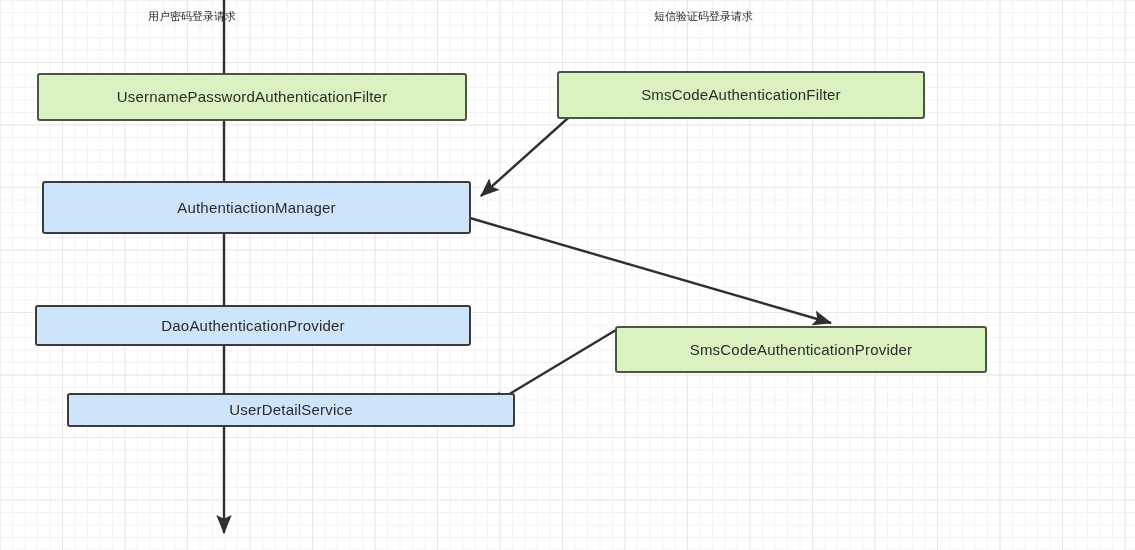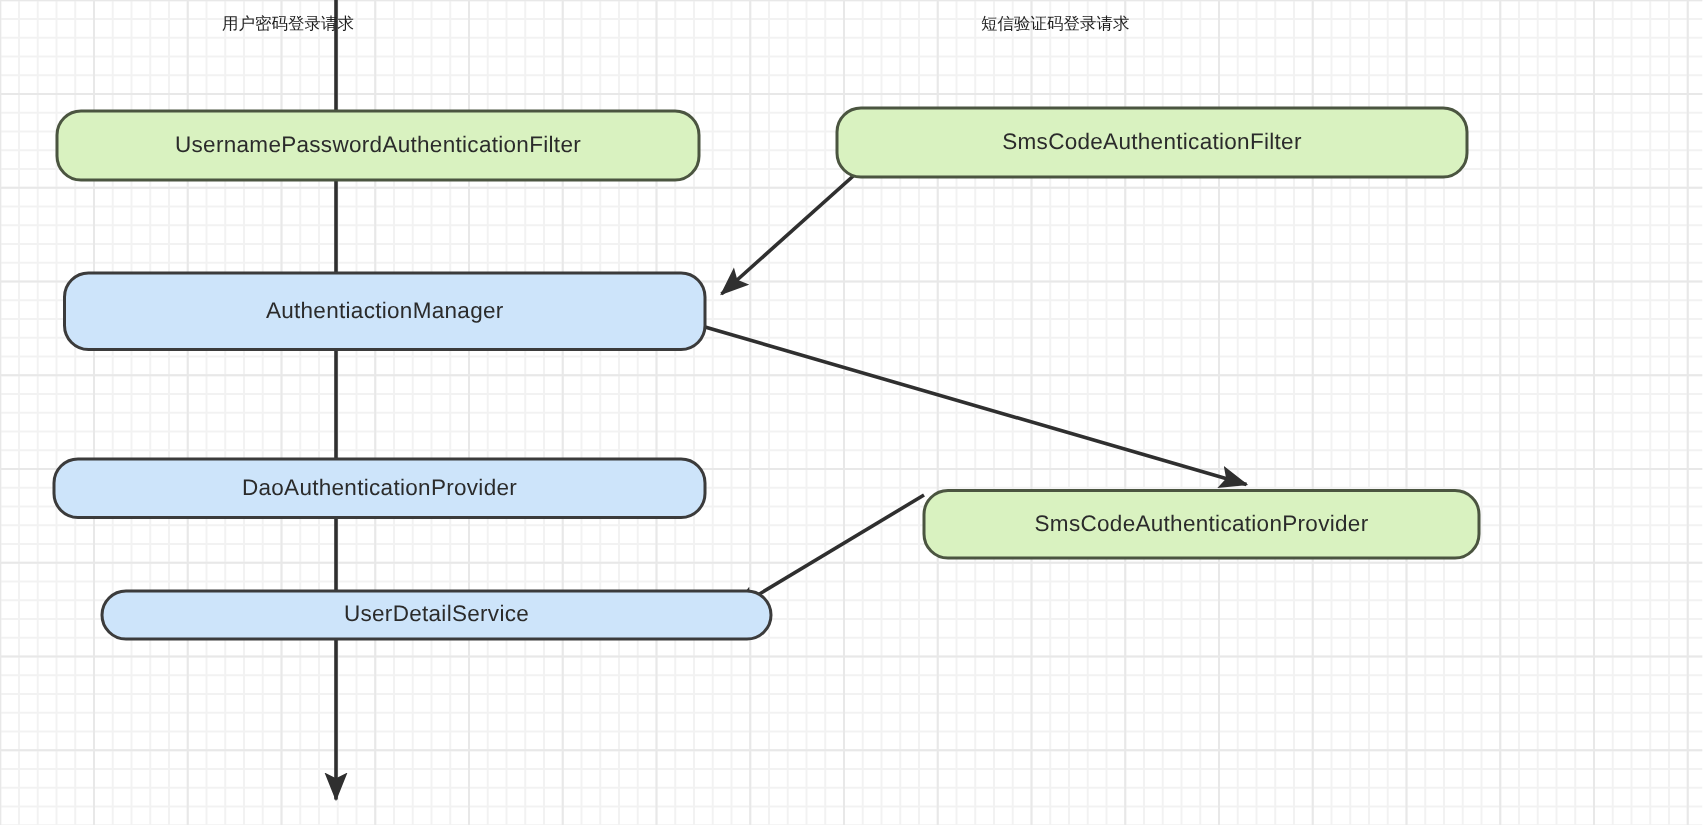--- a/index.html
+++ b/index.html
@@ -33,21 +33,21 @@
     width: 1135px;
     height: 550px;
     pointer-events: none;
   }
   .node {
     position: absolute;
     box-sizing: border-box;
     display: flex;
     align-items: center;
     justify-content: center;
-    border-radius: 17px;
+    border-radius: 3px;
     border: 2px solid #3a3a38;
     font-size: 15px;
     color: #2b2b2b;
     letter-spacing: 0.2px;
     text-align: center;
     line-height: 1.2;
     white-space: nowrap;
   }
   .node.green {
     background: #d9f2c0;
@@ -85,21 +85,21 @@
 
     <line x1="616" y1="330" x2="488" y2="407" stroke="#2f2f2f" stroke-width="2.4" marker-end="url(#arrowhead)"></line>
   </svg>
 
   <div class="swimlane-label" style="left:148px; top:10px;">用户密码登录请求</div>
 
   <div class="swimlane-label" style="left:654px; top:10px;">短信验证码登录请求</div>
 
   <div class="node green" style="left:37px; top:73px; width:430px; height:48px;">UsernamePasswordAuthenticationFilter</div>
 
-  <div class="node green" style="left:557px; top:71px; width:422px; height:48px;">SmsCodeAuthenticationFilter</div>
+  <div class="node green" style="left:557px; top:71px; width:368px; height:48px;">SmsCodeAuthenticationFilter</div>
 
   <div class="node blue" style="left:35px; top:305px; width:436px; height:41px;">DaoAuthenticationProvider</div>
 
   <div class="node blue" style="left:42px; top:181px; width:429px; height:53px;">AuthentiactionManager</div>
 
   <div class="node green" style="left:615px; top:326px; width:372px; height:47px;">SmsCodeAuthenticationProvider</div>
 
   <div class="node blue" style="left:35px; top:393px; width:448px; height:34px;margin-left:32px;">UserDetailService</div>
 
 </div>

